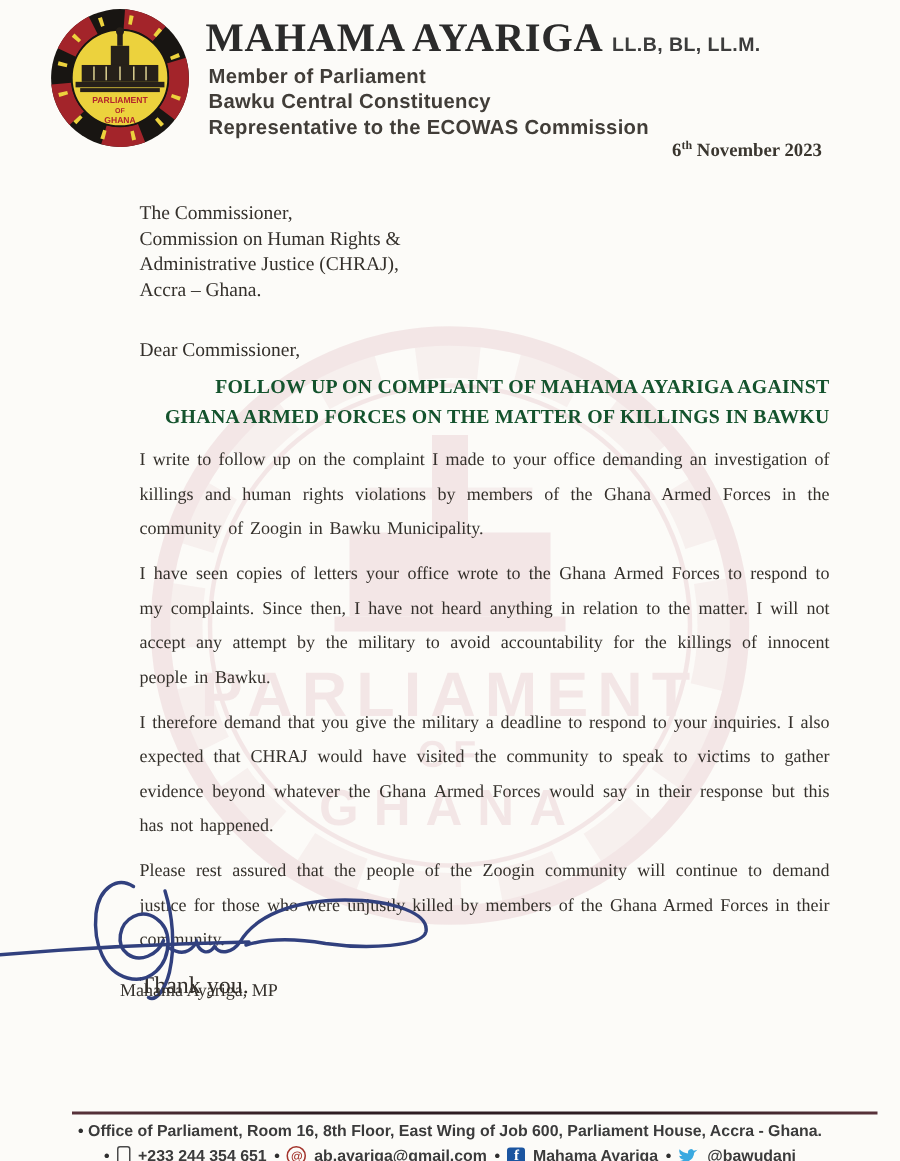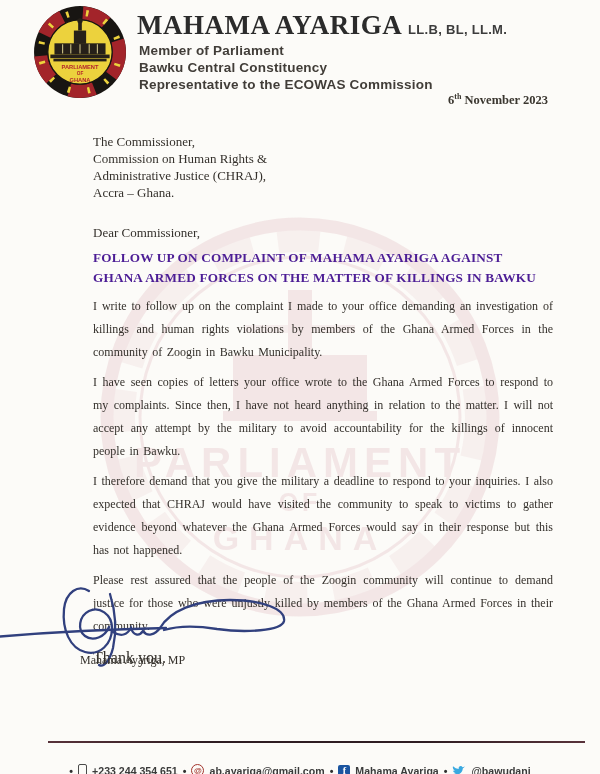--- a/index.html
+++ b/index.html
@@ -29,22 +29,22 @@
     font-size:12.5px;color:#3a362f;font-weight:bold;
   }
   .hd-date sup{font-size:8px;}
   
   .watermark{position:absolute;left:55px;top:205px;width:490px;height:420px;opacity:.12;pointer-events:none;}
   
   .content{position:absolute;left:78px;top:133px;width:460px;margin-left:15px;}
   .addr{font-size:13px;line-height:17px;}
   .salutation{margin-top:24px;font-size:13px;}
   .subject{
-    margin-top:7px;font-size:13.2px;font-weight:bold;color:#4c1d95;
-    text-align:left;line-height:20px;letter-spacing:.2px;
+    margin-top:7px;font-size:13.2px;font-weight:bold;color:#14532d;
+    text-align:right;line-height:20px;letter-spacing:.2px;
   }
   .para{
     margin:7px 0 0 0;font-size:12px;line-height:23px;
     text-align:justify;word-spacing:1.5px;
   }
   .closing{margin-top:11px;font-size:16px;}
   .signature{position:absolute;left:-8px;top:576px;width:312px;height:96px;}
   .signatory{position:absolute;left:80px;top:653px;font-size:12px;}
   
   .f-rule{position:absolute;left:48px;top:741px;width:537px;height:2.4px;
@@ -154,20 +154,24 @@
       <path d="M97 15 C86 8 74 16 72 33 C70 54 78 72 93 76 C108 80 120 68 120 52 C120 38 107 30 97 35 C87 40 85 54 93 60 C101 66 113 61 117 51"></path>
       <path d="M118 18 C123 34 125 54 121 72 C118 84 112 92 107 89"></path>
       <path d="M121 56 C129 61 135 59 139 52 C141 59 147 61 151 55 C155 61 163 59 168 52"></path>
       <path d="M2 61 C60 56 122 53 174 52"></path>
       <path d="M168 52 C178 35 203 24 238 24 C270 24 294 33 292 45 C290 55 253 57 225 53 C201 49 185 50 172 54"></path>
     </g>
   </svg>
   <div class="signatory">Mahama Ayariga, MP</div>
 
   <div class="f-rule"></div>
+  <div class="f-line1">
+    <span class="bullet">•</span>
+    <span>Office of Parliament, Room 16, 8th Floor, East Wing of Job 600, Parliament House, Accra - Ghana.</span>
+  </div>
   <div class="f-line2">
     <span class="bullet">•</span>
     <span class="ic-mobile"></span>
     <span>+233 244 354 651</span>
     <span class="bullet">•</span>
     <span class="ic-circle">@</span>
     <span>ab.ayariga@gmail.com</span>
     <span class="bullet">•</span>
     <span class="ic-fb">f</span>
     <span>Mahama Ayariga</span>

